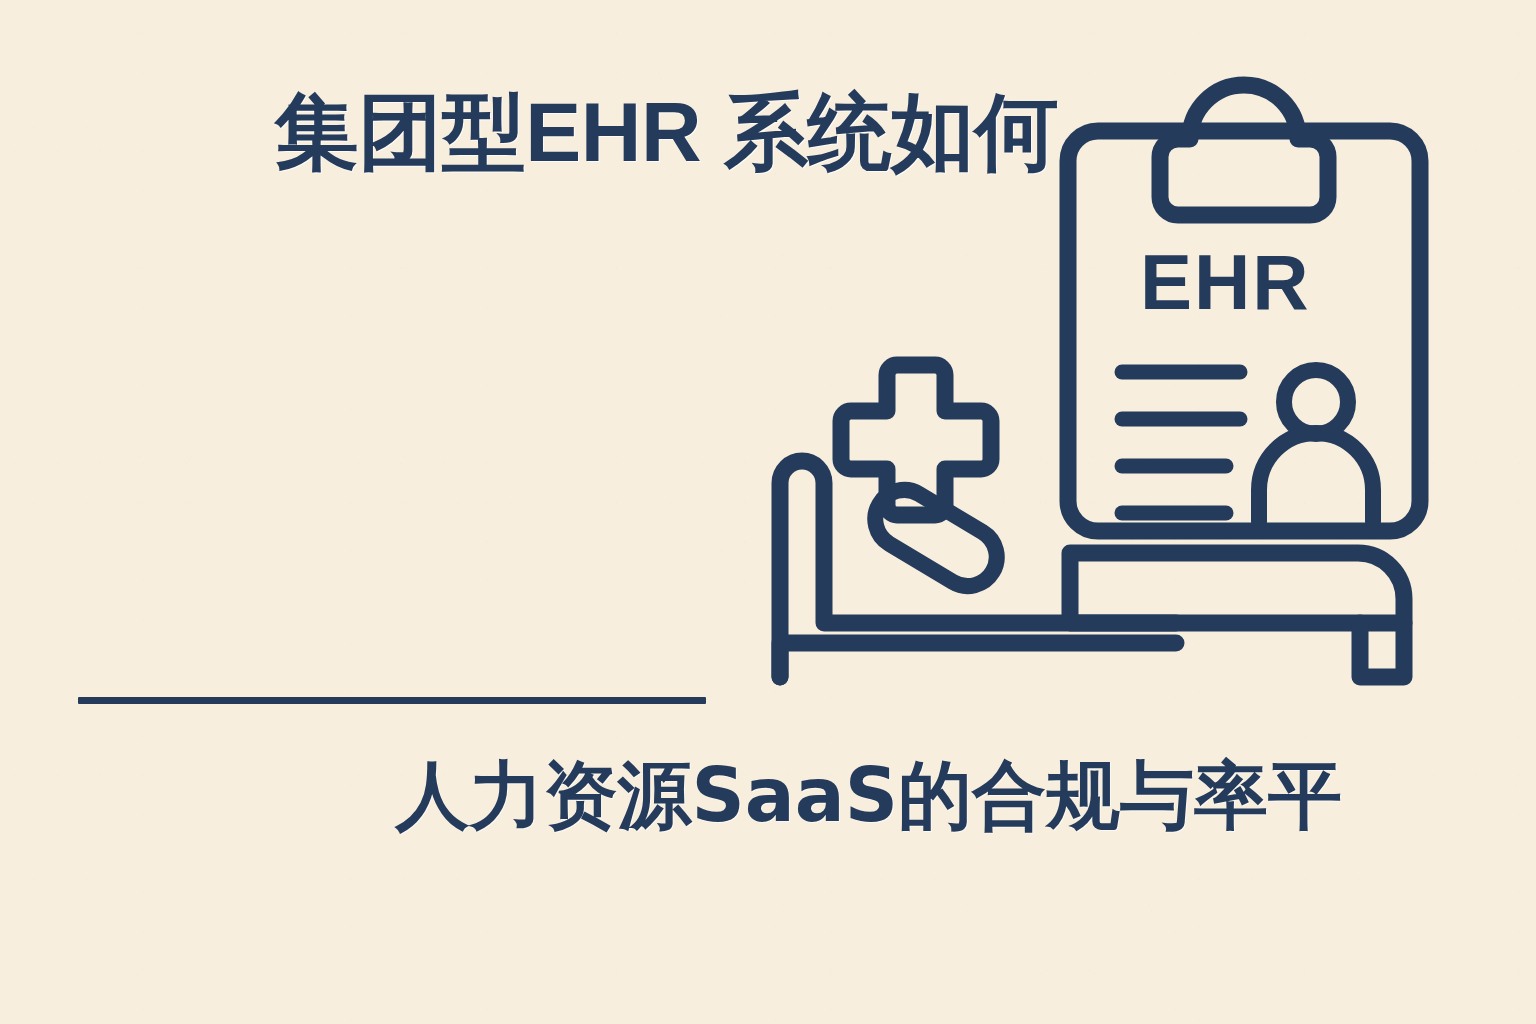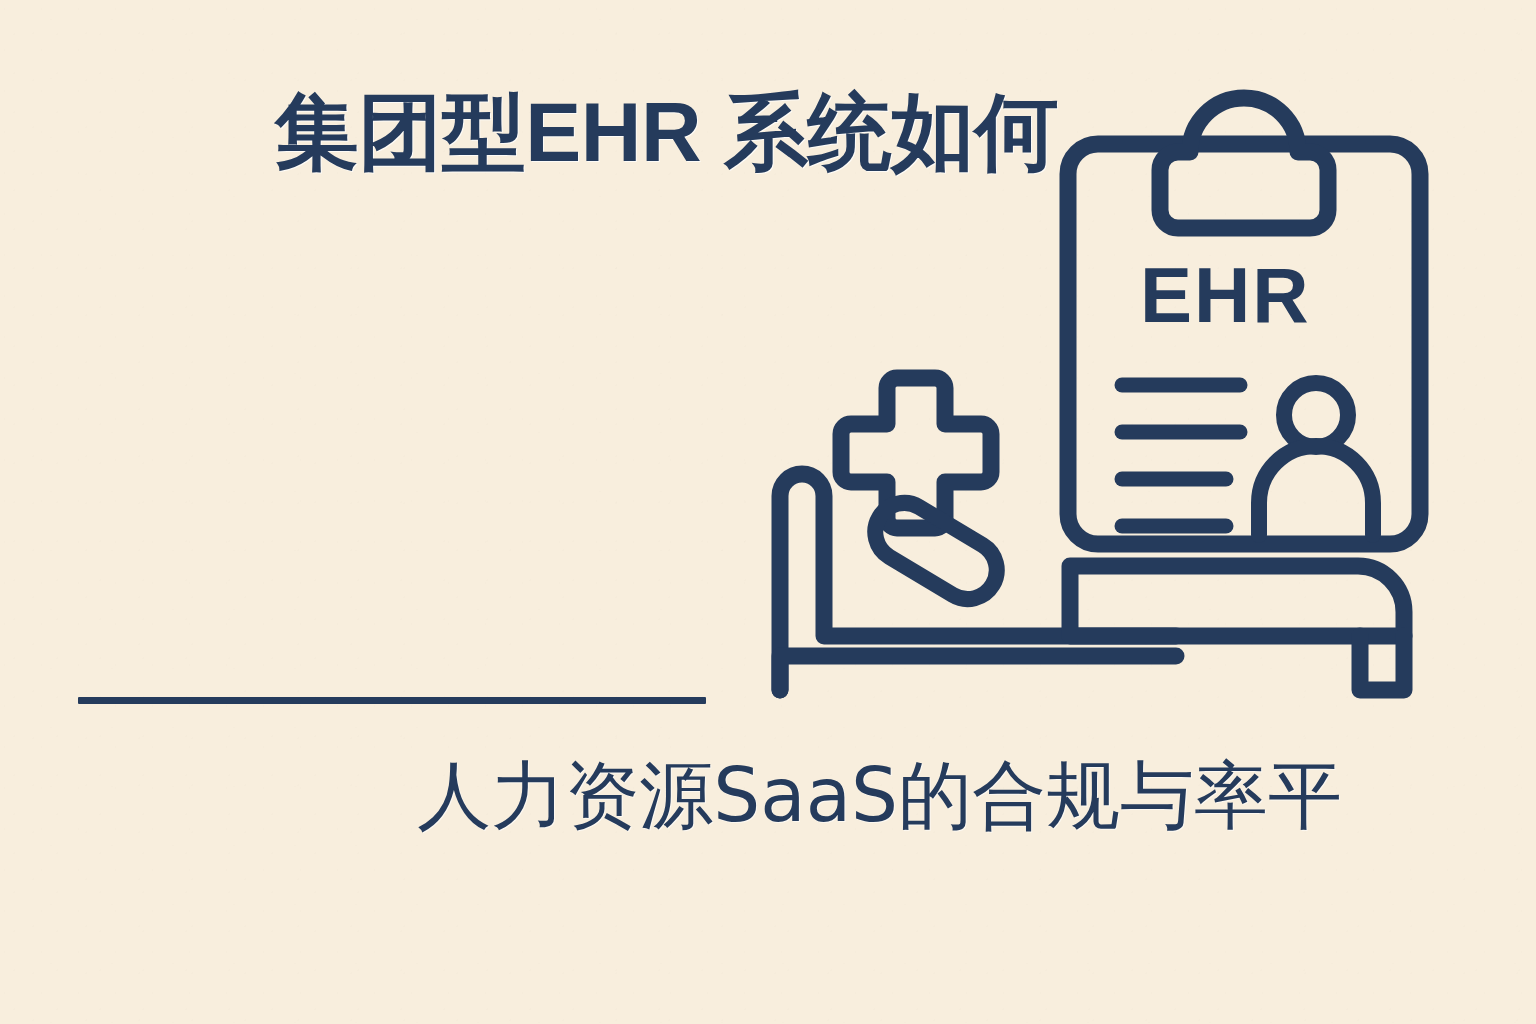--- a/index.html
+++ b/index.html
@@ -70,33 +70,33 @@
   #subtitle {
     position: absolute;
     left: 82px;
     top: 746px;
     width: 1260px;
   }
   .sub-line {
     display: block;
     color: #253b5c;
     font-family: "DejaVu Sans", "Liberation Sans", sans-serif;
-    font-weight: 400;
+    font-weight: 700;
     font-size: 74px;
     line-height: 98px;
     letter-spacing: 0px;
     white-space: nowrap;
     text-shadow: 1px 1px 0 rgba(255,255,255,.6);
   }
 
   
   #artwork {
     position: absolute;
     left: 740px;
-    top: 60px;
+    top: 47px;
     width: 740px;
     height: 670px;
   }
   #artwork svg { display: block; width: 740px; height: 670px; }
 </style>
 </head>
 <body>
 
 <div id="poster">
 

